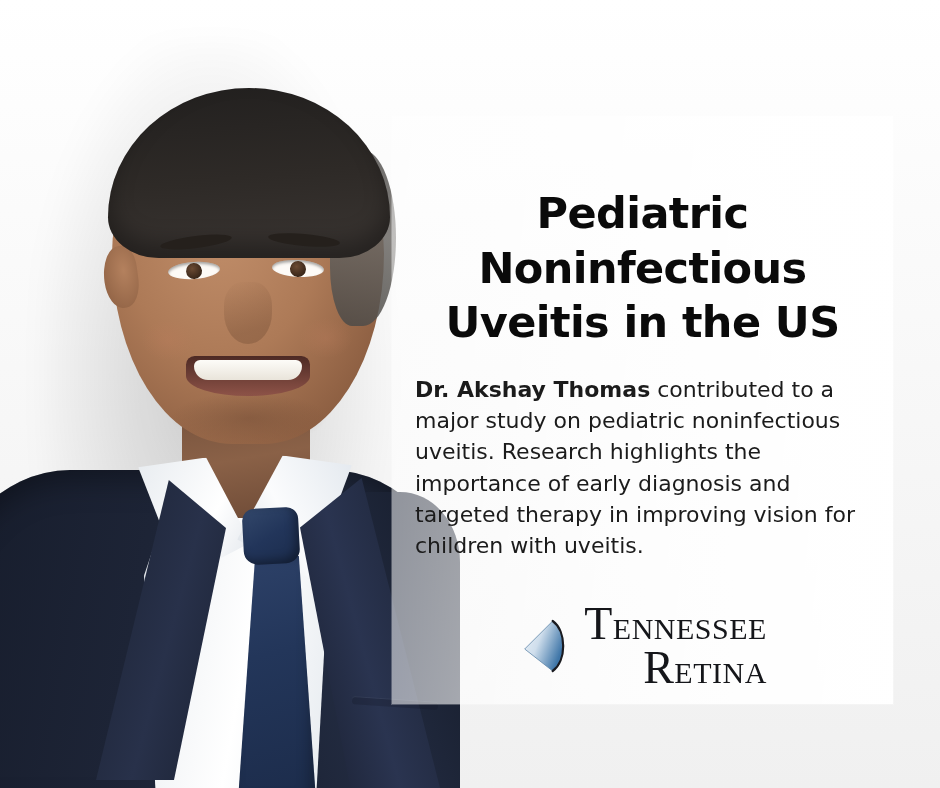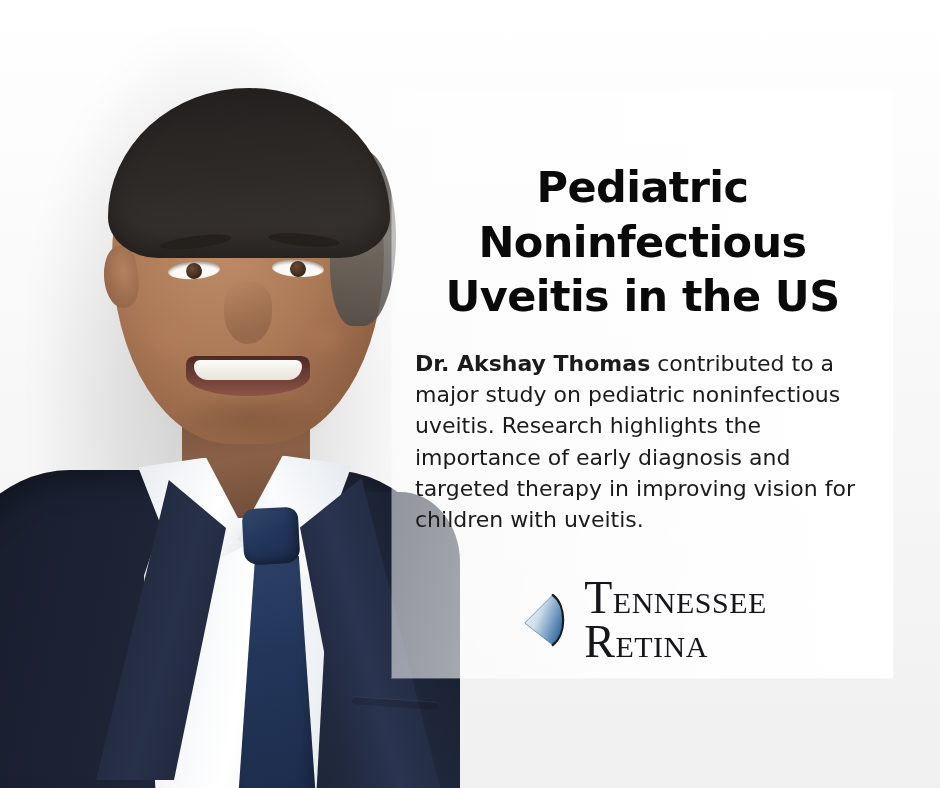--- a/index.html
+++ b/index.html
@@ -233,21 +233,21 @@
   .chin-shade {
     position: absolute;
     left: 170px; top: 392px;
     width: 158px; height: 52px;
     background: radial-gradient(ellipse, rgba(92,60,42,.30) 0%, rgba(92,60,42,0) 70%);
   }
 
   
   .panel {
     position: absolute;
-    left: 392px; top: 90px;
+    left: 392px; top: 116px;
     width: 501px; height: 588px;
     background: linear-gradient(96deg,
       rgba(255,255,255,.48) 0%,
       rgba(255,255,255,.60) 22%,
       rgba(255,255,255,.80) 48%,
       rgba(255,255,255,.93) 72%,
       rgba(255,255,255,.99) 100%);
     box-shadow: 0 0 0 1px rgba(255,255,255,.25);
   }
 
@@ -315,20 +315,21 @@
     letter-spacing: .5px;
   }
   .logo-line .cap {
     font-size: 46px;
   }
   .logo-line .sc {
     font-size: 30px;
   }
   .logo-line-2 {
     margin-top: 2px;
+    text-align: right;
   }
 </style>
 </head>
 <body>
 
 <div id="card">
 
   <div class="bg"></div>
   <div class="bg-vglow"></div>
 

